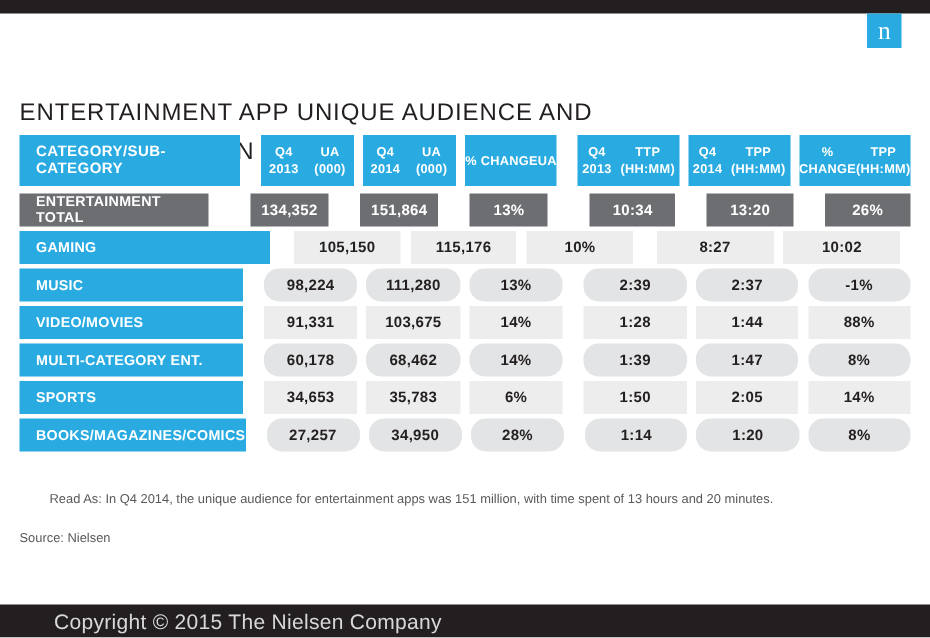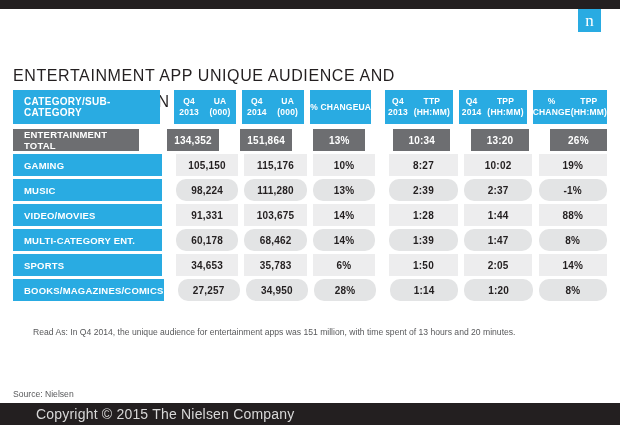--- a/index.html
+++ b/index.html
@@ -145,21 +145,20 @@
     color: #58595b;
     margin-left: 20px;
   }
   .source {
     position: absolute;
     top: 352px;
     left: 13px;
     font-size: 8.6px;
     line-height: 12px;
     color: #58595b;
-    margin-top: 36px;
   }
 
   
   .bottombar {
     position: absolute;
     left: 0;
     top: 403px;
     width: 620px;
     height: 22px;
     background: #231f20;
@@ -244,21 +243,20 @@
     <div class="cell c-num">105,150</div>
     <div class="gap-sm"></div>
     <div class="cell c-num">115,176</div>
     <div class="gap-sm"></div>
     <div class="cell c-num">10%</div>
     <div class="gap-lg"></div>
     <div class="cell c-num wide">8:27</div>
     <div class="gap-sm"></div>
     <div class="cell c-num wide">10:02</div>
     <div class="gap-sm"></div>
-    <div class="cell c-num wide">19%</div>
   </div>
 
   <div class="row plain">
     <div class="cell c-cat">MUSIC</div>
     <div class="gap-lg"></div>
     <div class="cell c-num">98,224</div>
     <div class="gap-sm"></div>
     <div class="cell c-num">111,280</div>
     <div class="gap-sm"></div>
     <div class="cell c-num">13%</div>

